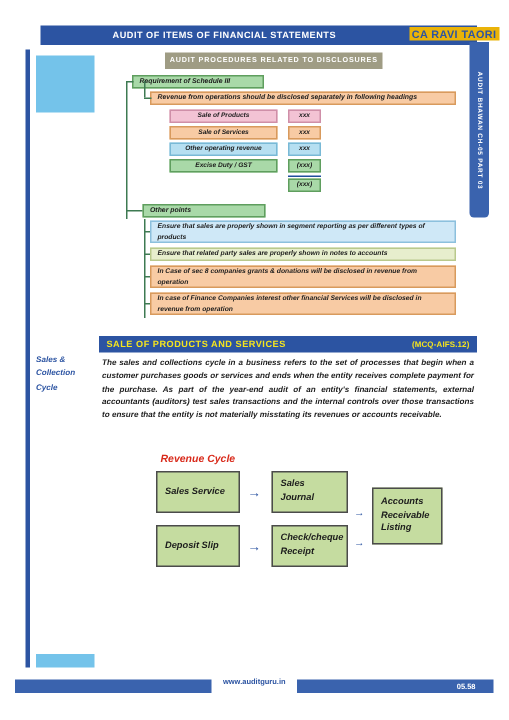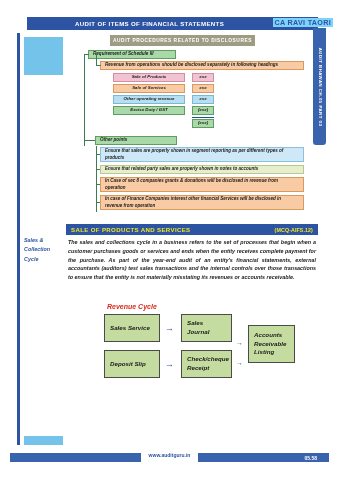--- a/index.html
+++ b/index.html
@@ -40,21 +40,21 @@
     white-space: nowrap;
   }
   .header-author {
     position: absolute;
     right: 6px; top: 18px;
     color: #2c54a2;
     font-size: 7.2px;
     font-weight: bold;
     letter-spacing: 0.3px;
     white-space: nowrap;
-    background: #7dd3fc;
+    background: #eab308;
     padding: 0 2px;
   }
   .side-tab {
     position: absolute;
     left: 313px; top: 28px;
     width: 13px; height: 117px;
     background: #3a63ae;
     border-radius: 0 0 3px 3px;
   }
   .side-tab-label {

